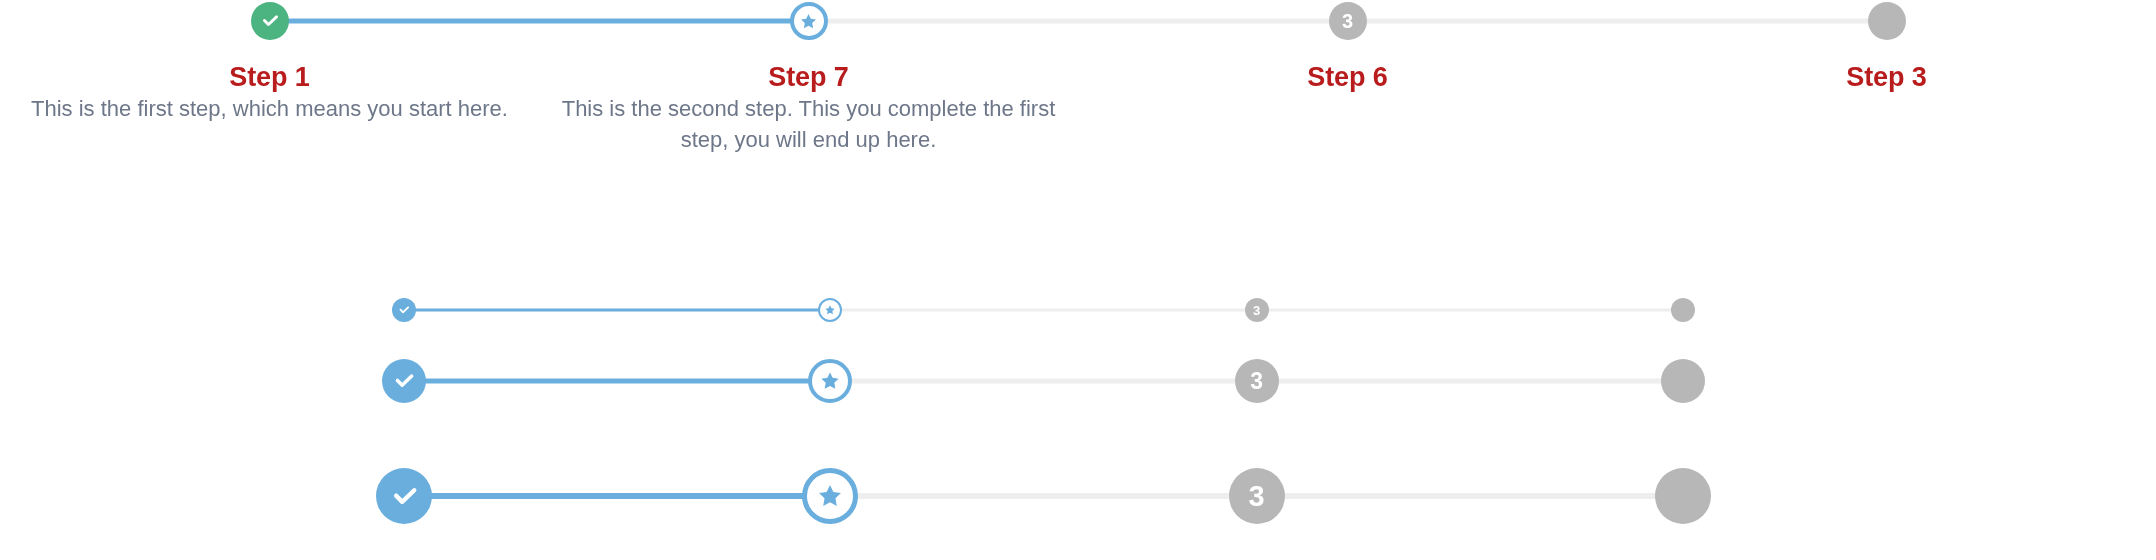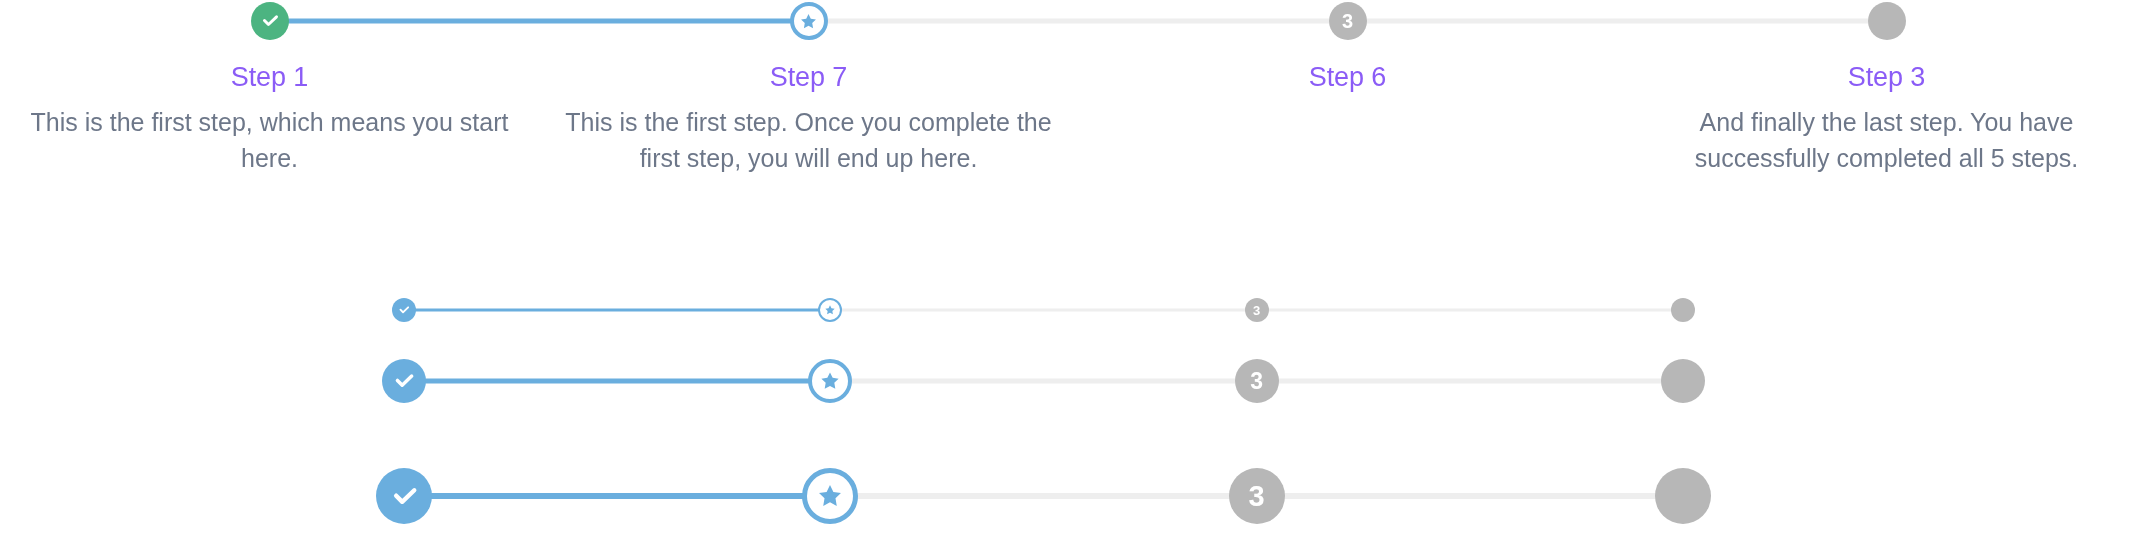--- a/index.html
+++ b/index.html
@@ -67,30 +67,30 @@
     font-weight: bold;
     line-height: 1;
     color: #ffffff;
     user-select: none;
   }
 
   
   .labels { width: 100%; text-align: center; padding: 0 14px; }
   .step-title {
     font-size: 27px;
-    font-weight: normal;
-    color: #8b5cf6;
+    font-weight: bold;
+    color: #b91c1c;
     margin-top: 20px;
     letter-spacing: -0.1px;
   }
   .step-desc {
-    font-size: 25px;
+    font-size: 22px;
     color: #6d7789;
     line-height: 1.42;
-    margin-top: 12px;
+    margin-top: 0;
   }
 
   
   #row-labeled { left: 0; top: 0; width: 2156px; }
   #row-labeled .bar { height: 5px; }
   #row-labeled .node { width: 38px; height: 38px; }
   #row-labeled .node.outline { border-width: 4px; }
   #row-labeled .node-row { height: 42px; }
   #row-labeled .node .num { font-size: 20px; }
 
@@ -150,21 +150,21 @@
         <div class="node outline">
           <span>
             <svg width="19" height="19" viewBox="0 0 24 24">
                 <path d="M12 2.6l2.9 5.9 6.5.95-4.7 4.58 1.1 6.47L12 17.45 6.2 20.5l1.1-6.47L2.6 9.45l6.5-.95z" fill="#6aaede"></path>
               </svg>
           </span>
         </div>
       </div>
       <div class="labels">
         <div class="step-title">Step 7</div>
-        <div class="step-desc">This is the first step. Once you complete the first step, you will end up here.</div>
+        <div class="step-desc">This is the second step. This you complete the first step, you will end up here.</div>
       </div>
     </div>
 
     <div class="step">
       <div class="node-row">
         <div class="bar left"></div>
         <div class="bar right"></div>
         <div class="node grey">
           <span class="num">3</span>
         </div>
@@ -177,21 +177,20 @@
     <div class="step">
       <div class="node-row">
         <div class="bar left"></div>
 
         <div class="node grey">
           <span></span>
         </div>
       </div>
       <div class="labels">
         <div class="step-title">Step 3</div>
-        <div class="step-desc">And finally the last step. You have successfully completed all 5 steps.</div>
       </div>
     </div>
   </div>
 
   <div class="stepper" id="row-xs">
     <div class="step">
       <div class="node-row">
 
         <div class="bar right done"></div>
         <div class="node blue">

